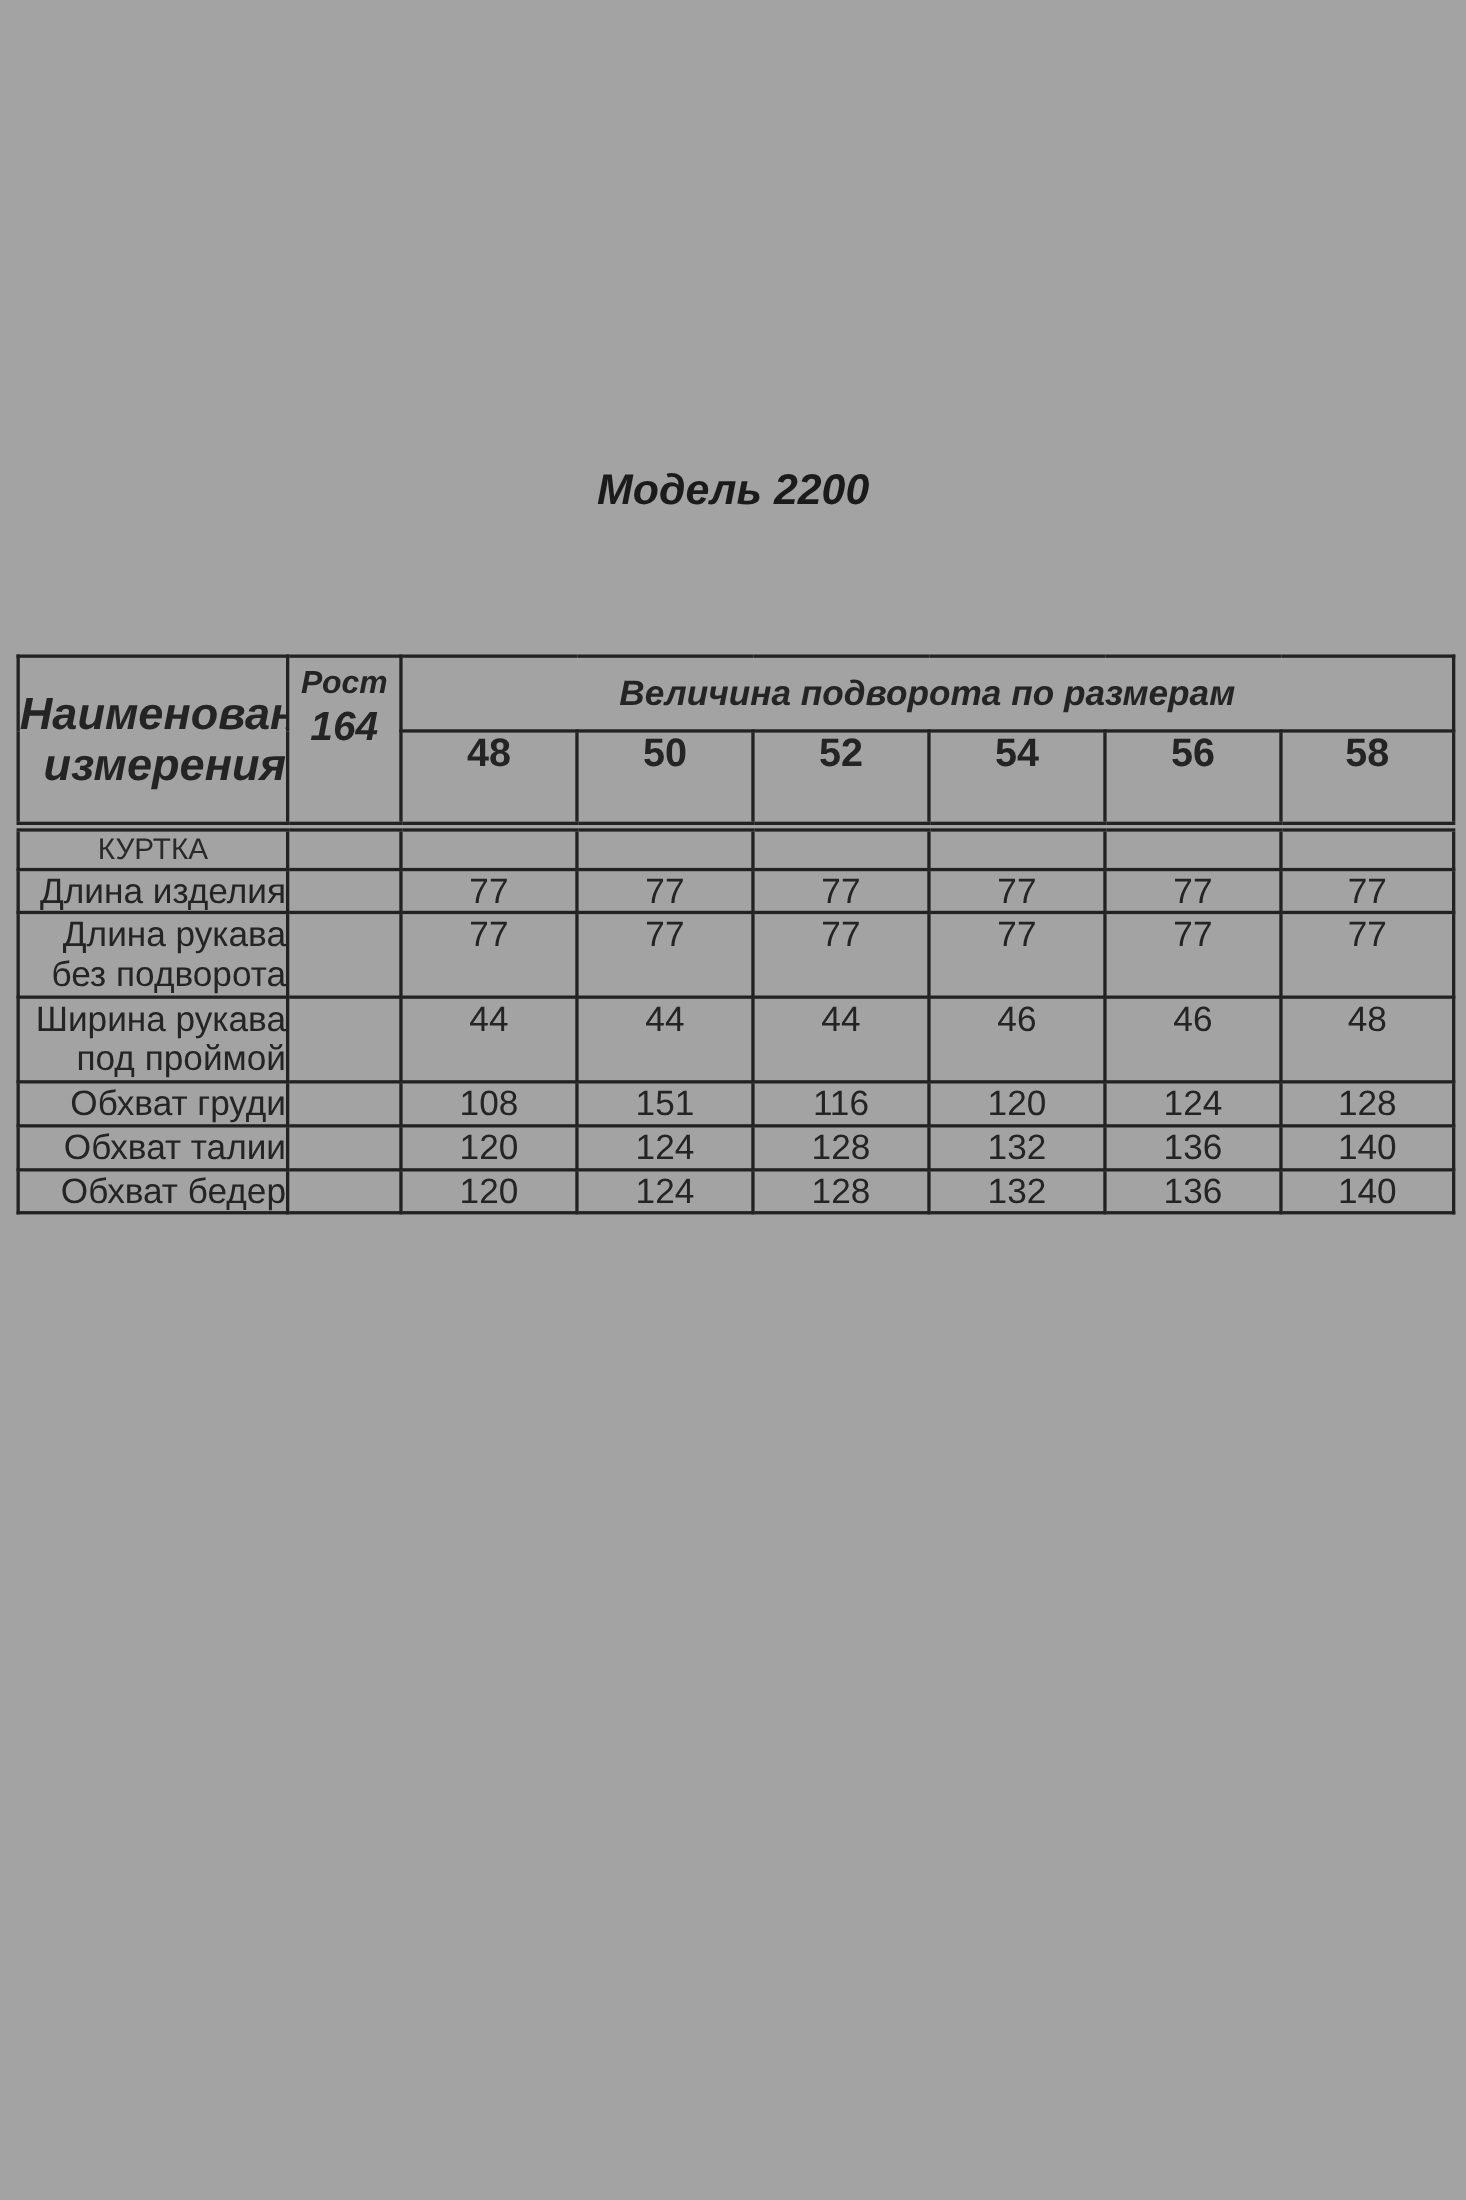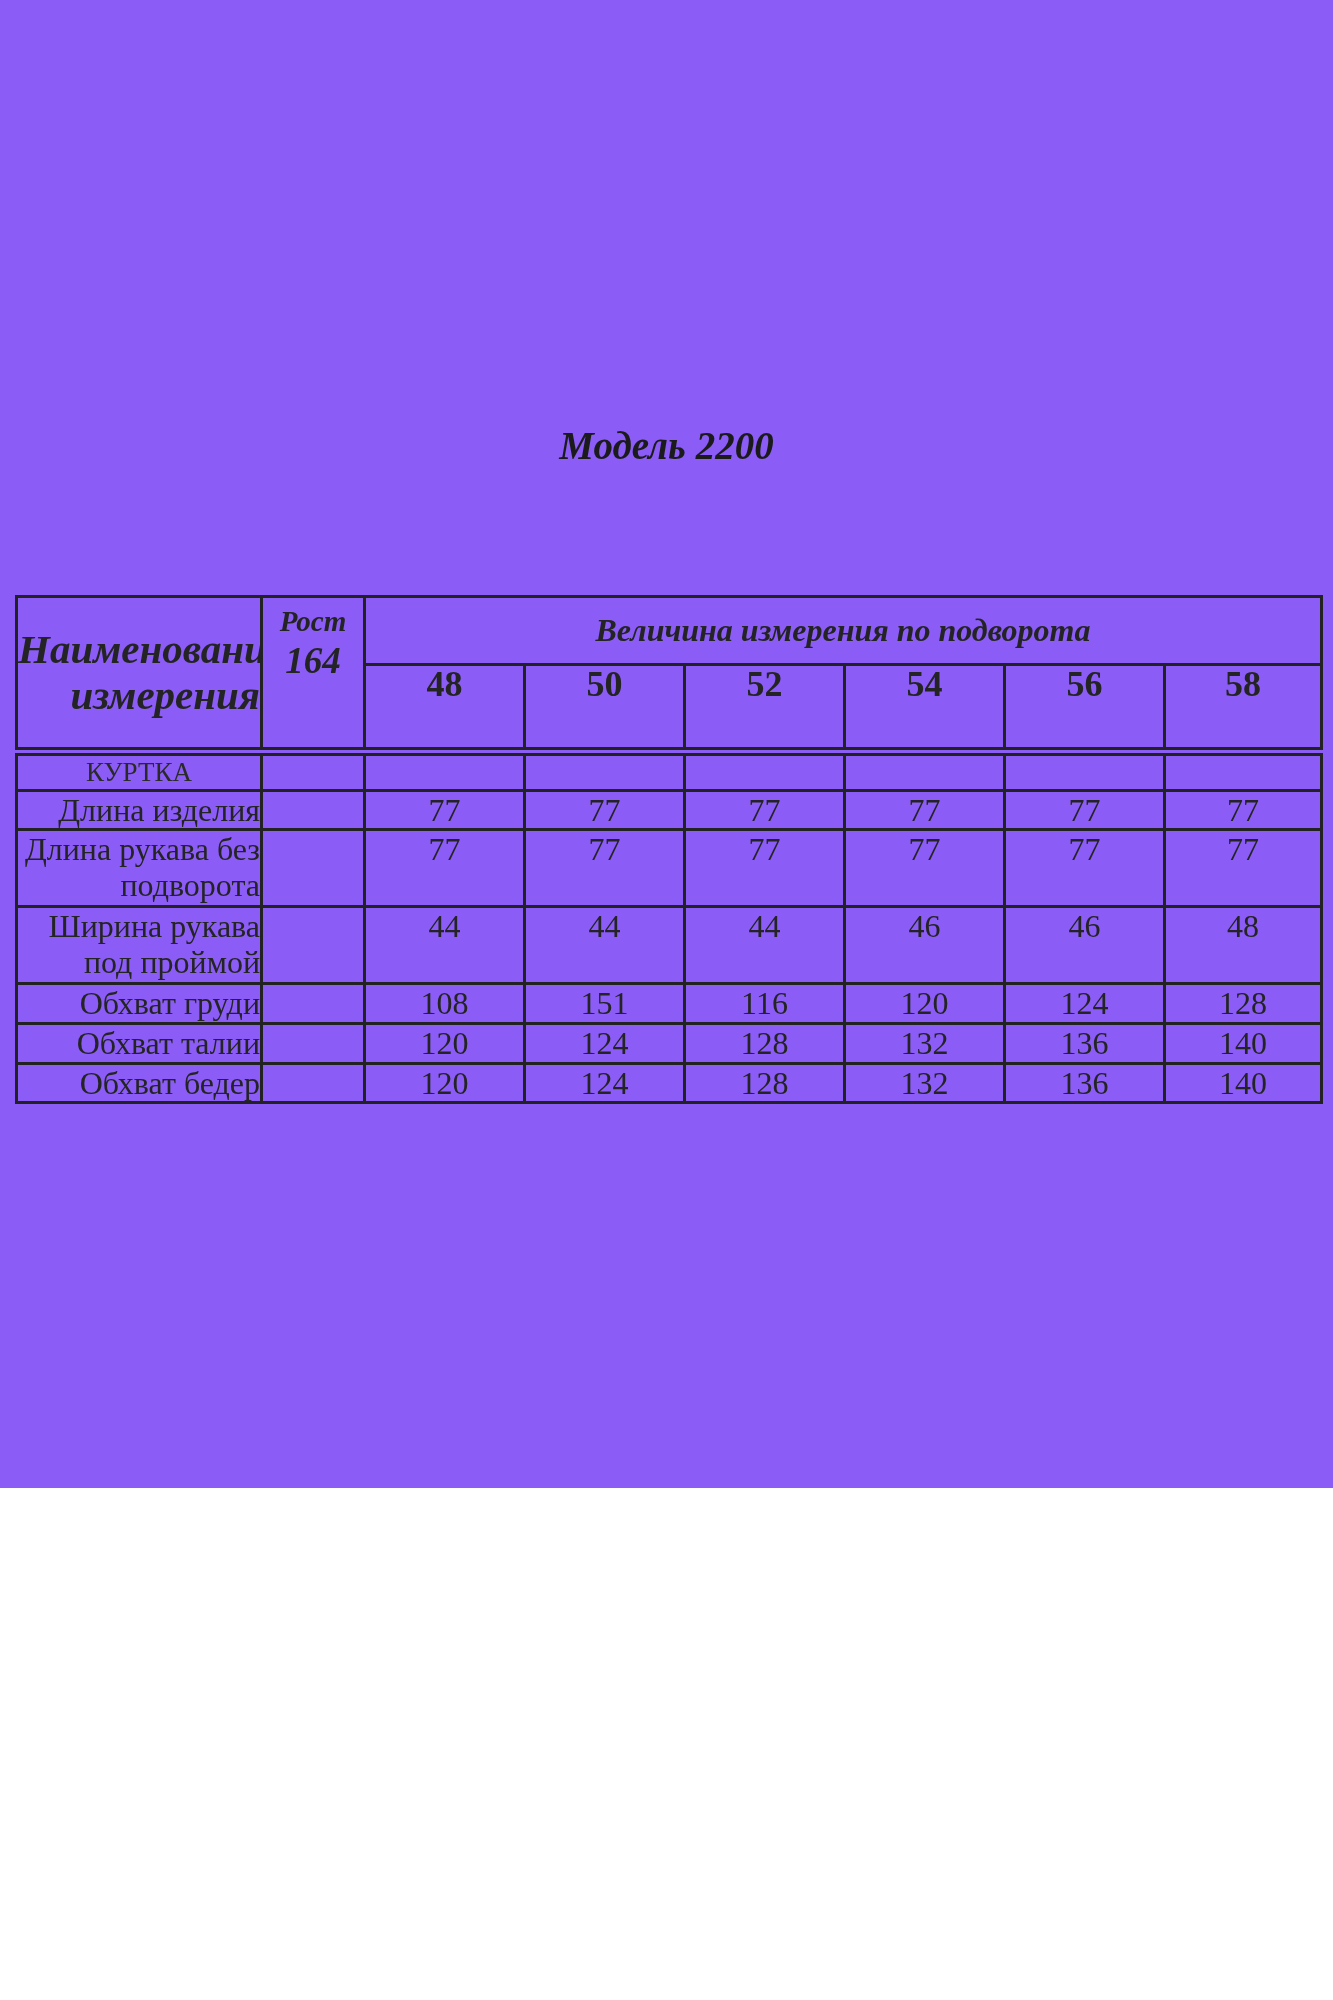--- a/index.html
+++ b/index.html
@@ -3,23 +3,23 @@
 <meta charset="utf-8">
 <style>
   html, body {
     margin: 0;
     padding: 0;
     background: #ffffff;
   }
   .page {
     position: relative;
     width: 1333px;
-    height: 1488px;
-    background: #8b5cf6;
-    font-family: Liberation Serif, serif;
+    height: 2000px;
+    background: #a3a3a3;
+    font-family: Liberation Sans, sans-serif;
     color: #1e1e1e;
     overflow: hidden;
   }
   .title-model {
     position: absolute;
     top: 424px;
     left: 0;
     width: 1333px;
     text-align: center;
     font-style: italic;
@@ -151,21 +151,21 @@
       <col style="width:160px">
       <col style="width:157px">
     </colgroup>
     <thead>
       <tr class="group-row">
         <th class="corner-cell" rowspan="2">Наименование измерения</th>
         <th class="rost-cell" rowspan="2">
           <span class="rost-label">Рост</span>
           <span class="rost-value">164</span>
         </th>
-        <th class="group-cell" colspan="6">Величина измерения по подворота</th>
+        <th class="group-cell" colspan="6">Величина подворота по размерам</th>
       </tr>
       <tr class="sizes-row">
         <th class="size-cell">48</th>
         <th class="size-cell">50</th>
         <th class="size-cell">52</th>
         <th class="size-cell">54</th>
         <th class="size-cell">56</th>
         <th class="size-cell">58</th>
       </tr>
     </thead>

